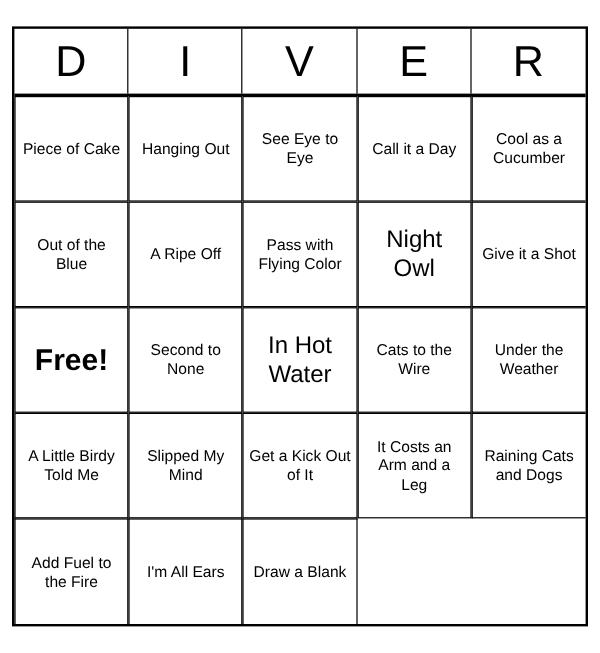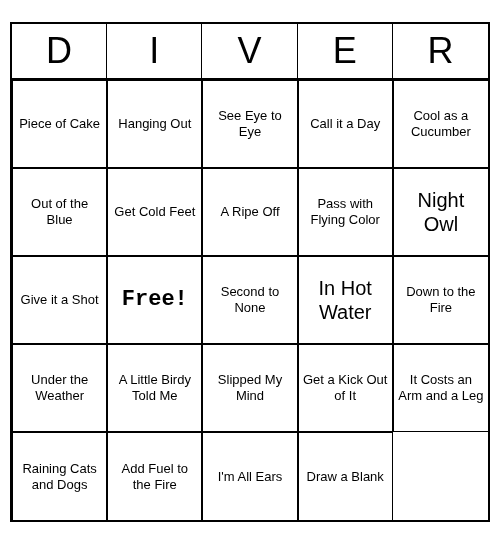--- a/index.html
+++ b/index.html
@@ -46,52 +46,50 @@
       line-height: 1.2;
       word-break: break-word;
     }
     .cell:nth-child(5n) { border-right: none; }
     .cell:nth-child(n+21) { border-bottom: none; }
     .cell-large {
       font-size: 20px;
       font-weight: normal;
     }
     .cell-free {
-      font-size: 22px;
+      font-size: 25px;
       font-weight: bold;
-      font-family: Liberation Mono, monospace;
     }
   </style>
 </head>
 <body>
 
 <div class="bingo-card">
   <div class="bingo-header">
   <div class="header-cell">D</div>
       <div class="header-cell">I</div>
       <div class="header-cell">V</div>
       <div class="header-cell">E</div>
       <div class="header-cell">R</div>
     </div>
   <div class="bingo-grid">
   <div class="cell">Piece of Cake</div>
       <div class="cell">Hanging Out</div>
       <div class="cell">See Eye to Eye</div>
       <div class="cell">Call it a Day</div>
       <div class="cell">Cool as a Cucumber</div>
       <div class="cell">Out of the Blue</div>
-      <div class="cell">Get Cold Feet</div>
       <div class="cell">A Ripe Off</div>
       <div class="cell">Pass with Flying Color</div>
       <div class="cell cell-large">Night Owl</div>
       <div class="cell">Give it a Shot</div>
       <div class="cell cell-large cell-free">Free!</div>
       <div class="cell">Second to None</div>
       <div class="cell cell-large">In Hot Water</div>
-      <div class="cell">Down to the Fire</div>
+      <div class="cell">Cats to the Wire</div>
       <div class="cell">Under the Weather</div>
       <div class="cell">A Little Birdy Told Me</div>
       <div class="cell">Slipped My Mind</div>
       <div class="cell">Get a Kick Out of It</div>
       <div class="cell">It Costs an Arm and a Leg</div>
       <div class="cell">Raining Cats and Dogs</div>
       <div class="cell">Add Fuel to the Fire</div>
       <div class="cell">I'm All Ears</div>
       <div class="cell">Draw a Blank</div>
     </div>

